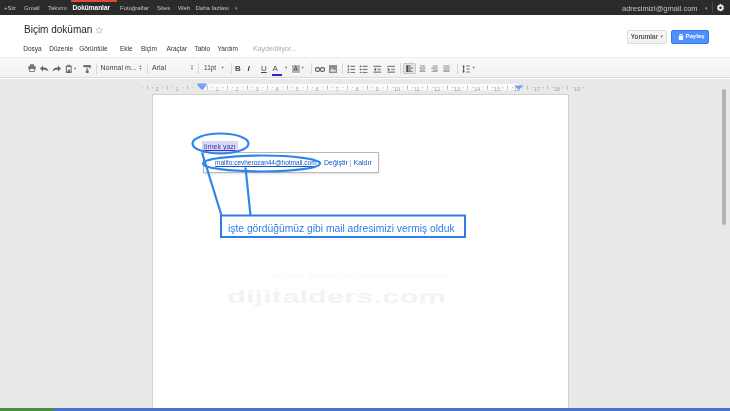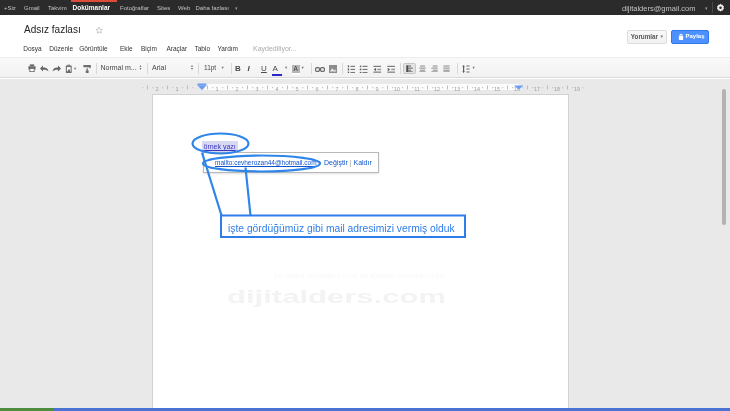--- a/index.html
+++ b/index.html
@@ -15,30 +15,30 @@
 <div class="abs" style="left:0;top:0;width:730px;height:15px;font-size:6px;color:#c2c2c2;">
   <span class="abs" style="left:4px;top:4.5px;">+Siz</span>
   <span class="abs" style="left:24px;top:4.5px;">Gmail</span>
   <span class="abs" style="left:48px;top:4.5px;">Takvim</span>
   <span class="abs" style="left:72.5px;top:4px;color:#fff;font-weight:bold;font-size:6.5px;">Dokümanlar</span>
   <span class="abs" style="left:120px;top:4.5px;">Fotoğraflar</span>
   <span class="abs" style="left:157px;top:4.5px;">Sites</span>
   <span class="abs" style="left:178px;top:4.5px;">Web</span>
   <span class="abs" style="left:195.5px;top:4.5px;">Daha fazlası</span>
   <span class="abs" style="left:235px;top:4.5px;color:#999;font-size:5px;">▾</span>
-  <span class="abs" style="left:622px;top:3.5px;font-size:7.5px;">dijitalders@gmail.com</span>
+  <span class="abs" style="left:622px;top:3.5px;font-size:7.5px;">adresimizi@gmail.com</span>
   <span class="abs" style="left:705px;top:4.5px;color:#999;font-size:5px;">▾</span>
   <div class="abs" style="left:712px;top:2px;width:1px;height:11px;background:#484848;"></div>
   <svg class="abs" style="left:715.5px;top:3px;" width="9" height="9" viewBox="0 0 24 24">
     <path fill="#efefef" d="M12 1.5l1.8 3.2 3.6-.9.9 3.6 3.2 1.8-1.6 3.3 1.6 3.3-3.2 1.8-.9 3.6-3.6-.9-1.8 3.2-1.8-3.2-3.6.9-.9-3.6-3.2-1.8 1.6-3.3-1.6-3.3 3.2-1.8.9-3.6 3.6.9z"></path>
     <circle fill="#2b2b2b" cx="12" cy="12.5" r="3.4"></circle>
   </svg>
 </div>
 
-<div class="abs" style="left:24px;top:24px;font-size:10px;color:#222;">Adsız fazlası</div>
+<div class="abs" style="left:24px;top:24px;font-size:10px;color:#222;">Biçim doküman</div>
 <svg class="abs" style="left:95px;top:26px;" width="8.5" height="8.5" viewBox="0 0 24 24">
   <path fill="none" stroke="#b5b5b5" stroke-width="2" d="M12 3l2.7 6.2 6.3.5-4.8 4.2 1.4 6.3L12 16.9l-5.6 3.3 1.4-6.3L3 9.7l6.3-.5z"></path>
 </svg>
 
 <div class="abs" style="left:0;top:44.6px;width:730px;height:10px;font-size:6.5px;color:#333;">
   <span class="abs" style="left:23.3px;">Dosya</span>
   <span class="abs" style="left:49.3px;">Düzenle</span>
   <span class="abs" style="left:79.2px;">Görüntüle</span>
   <span class="abs" style="left:120px;">Ekle</span>
   <span class="abs" style="left:141px;">Biçim</span>

